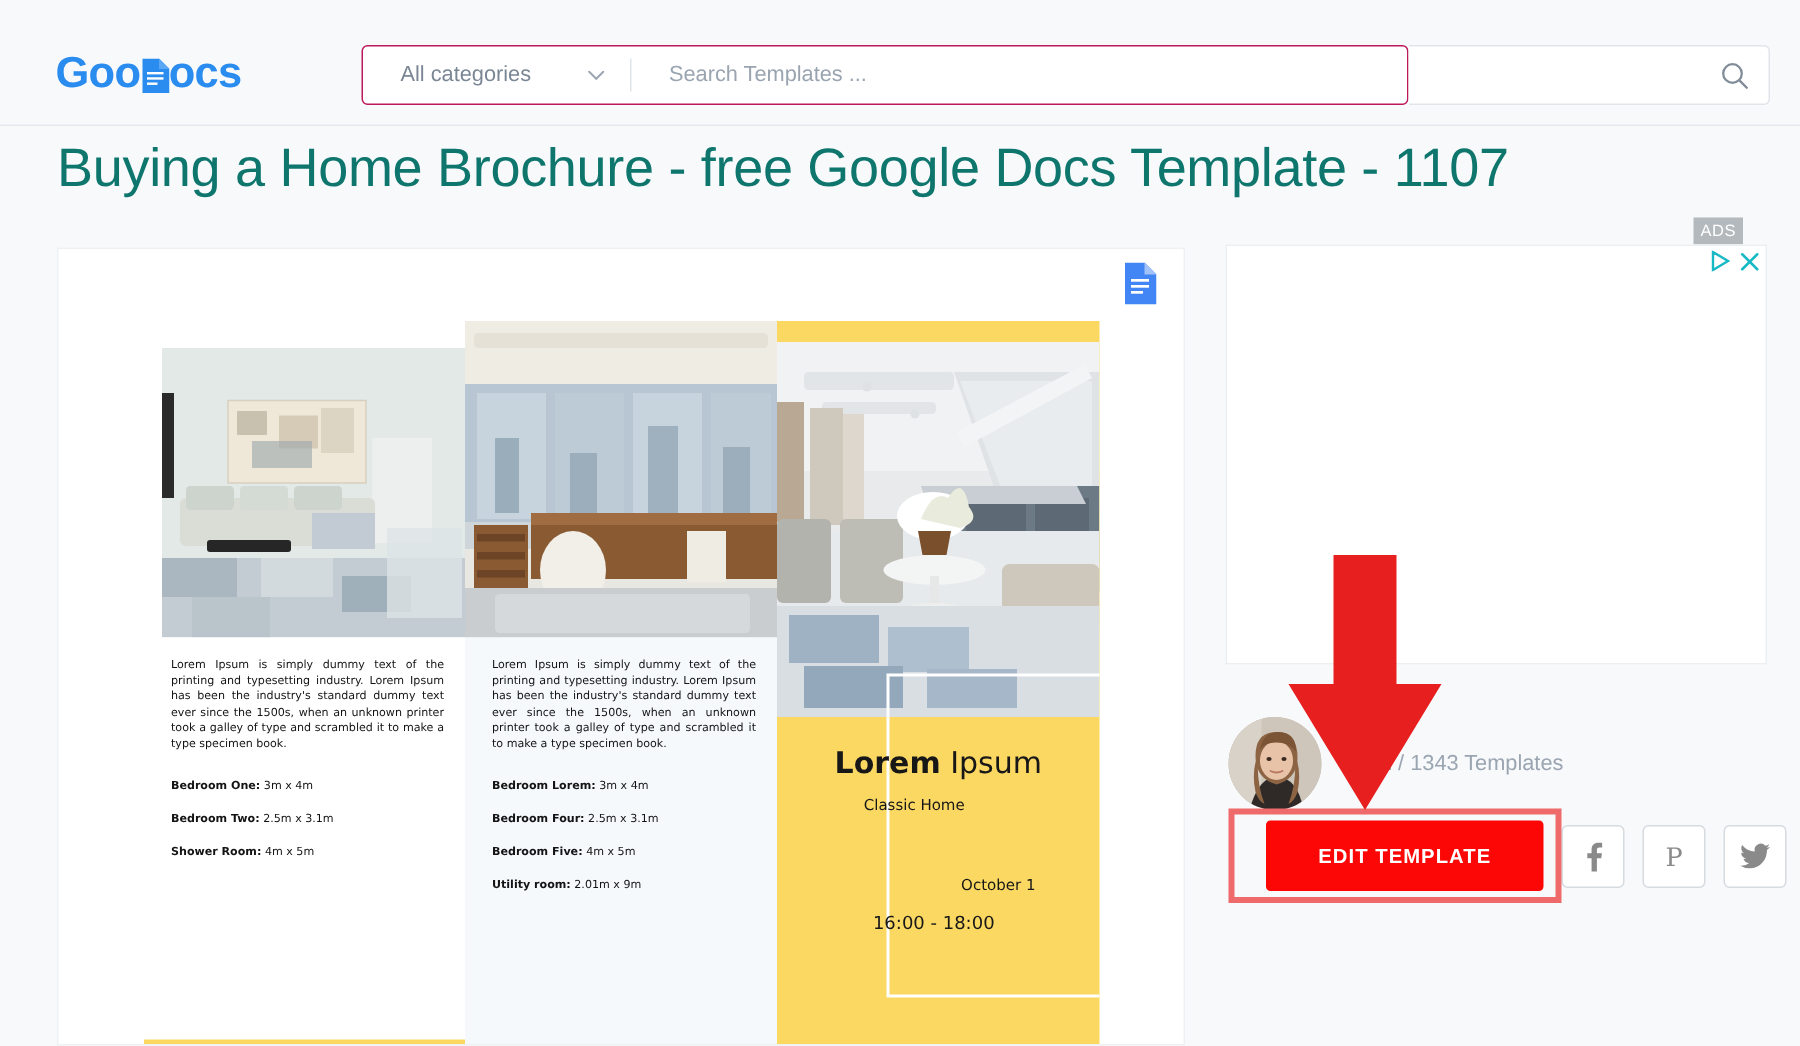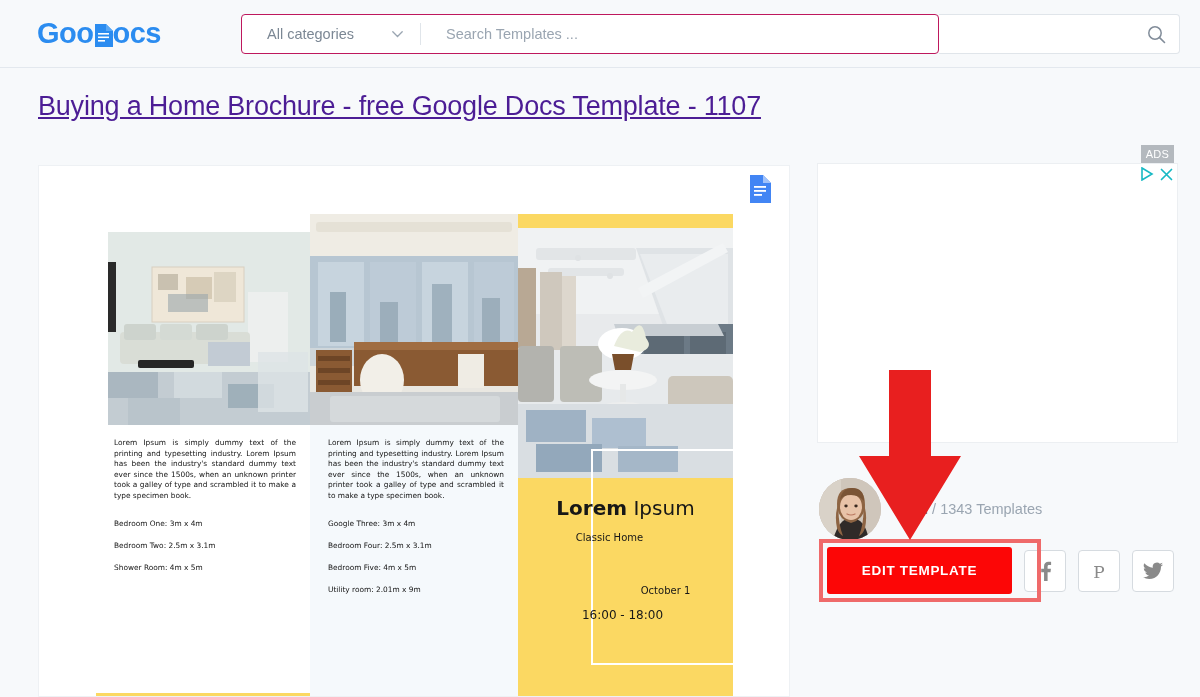--- a/index.html
+++ b/index.html
@@ -5,21 +5,21 @@
   * { box-sizing: border-box; margin: 0; padding: 0; }
   html, body {
     width: 1200px; height: 697px;
     background: #f7f9fb;
     font-family: "Liberation Sans", sans-serif;
     overflow: hidden;
   }
 
   
   .header {
-    position: absolute; top: 0; left: 0;
+    position: absolute; top: 16px; left: 0;
     width: 1200px; height: 68px;
     background: #f7f9fb;
     border-bottom: 1px solid #e3e8ee;
     display: flex; align-items: center;
   }
   .logo {
     position: absolute; left: 37px; top: 17px;
     font-size: 29px; font-weight: bold;
     color: #2b8cf0; letter-spacing: -0.5px;
     display: flex; align-items: baseline;
@@ -66,24 +66,23 @@
   .search-input::placeholder { color: #9aa5b1; }
   .search-icon-btn {
     width: 46px; height: 38px;
     display: flex; align-items: center; justify-content: center;
     cursor: pointer;
   }
 
   
   .page-title {
     position: absolute; left: 38px; top: 91px;
-    font-size: 27px; color: #4c1d95; font-weight: normal;
+    font-size: 36px; color: #0f766e; font-weight: normal;
     letter-spacing: -0.2px;
     white-space: nowrap;
-    text-decoration: underline;
   }
 
   
   .preview-wrap {
     position: absolute; left: 38px; top: 165px;
     width: 752px; height: 532px;
     background: #ffffff;
     border: 1px solid #eef1f4;
     overflow: hidden;
   }
@@ -119,21 +118,21 @@
     font-size: 7.4px; line-height: 10.6px; color: #141414;
     text-align: justify;
     font-family: "DejaVu Sans", sans-serif;
   }
   .rooms { margin-top: 17px; }
   .room {
     font-size: 7.4px; line-height: 10px; color: #141414;
     margin-bottom: 12px;
     font-family: "DejaVu Sans", sans-serif;
   }
-  .room b { font-weight: normal; }
+  .room b { font-weight: bold; }
 
   .p1-strip {
     position: absolute; left: 0; bottom: 0;
     width: 214px; height: 26px; background: #fbd862;
   }
 
   .p3-title {
     position: absolute; left: 0; top: 282px; width: 215px;
     text-align: center; font-size: 20px; color: #171717;
     font-family: "DejaVu Sans", sans-serif;
@@ -158,21 +157,21 @@
   .p3-frame {
     position: absolute; left: 73px; top: 235px;
     width: 200px; height: 216px;
     border: 2px solid #ffffff;
     pointer-events: none;
   }
 
   
   .sidebar { position: absolute; left: 817px; top: 145px; width: 362px; }
   .ads-tab {
-    position: absolute; right: 5px; top: 0px;
+    position: absolute; right: 17px; top: 0px;
     width: 33px; height: 18px;
     background: #b4b9be; color: #ffffff;
     font-size: 11px; text-align: center; line-height: 18px;
     letter-spacing: 0.3px;
   }
   .ad-box {
     position: absolute; left: 0; top: 18px;
     width: 361px; height: 280px;
     background: #ffffff;
     border: 1px solid #eceff2;
@@ -190,21 +189,21 @@
     width: 62px; height: 62px; border-radius: 50%;
     overflow: hidden; flex: none;
     background: #c9b9ae;
   }
   .author-text {
     font-size: 14.5px; color: #9aa5b1;
   }
   .author-text b { color: #77828f; font-weight: bold; }
 
   .cta-row {
-    position: absolute; left: 10px; top: 402px;
+    position: absolute; left: 27px; top: 402px;
     display: flex; align-items: center; gap: 12px;
   }
   .edit-btn {
     width: 185px; height: 47px;
     background: #fc0606; color: #ffffff;
     border: none; border-radius: 3px;
     font-size: 13.5px; font-weight: bold; letter-spacing: 0.7px;
     cursor: pointer;
     font-family: "Liberation Sans", sans-serif;
   }
@@ -358,21 +357,21 @@
           <ellipse cx="68" cy="202" rx="14" ry="4" fill="#8d959b"></ellipse>
           <rect x="148" y="140" width="26" height="34" fill="#efece4"></rect>
           <rect x="0" y="178" width="208" height="33" fill="#c9cdd0"></rect>
           <rect x="20" y="182" width="170" height="26" rx="3" fill="#d5d9db"></rect>
         </svg>
       </div>
       <div class="panel-body" style="top:224px;">
         <div class="para">Lorem Ipsum is simply dummy text of the printing and typesetting industry. Lorem Ipsum has been the industry's standard dummy text ever since the 1500s, when an unknown printer took a galley of type and scrambled it to make a type specimen book.</div>
         <div class="rooms">
           <div class="room">
-            <b>Google Three:</b>
+            <b>Bedroom Lorem:</b>
             <span>3m x 4m</span>
           </div>
           <div class="room">
             <b>Bedroom Four:</b>
             <span>2.5m x 3.1m</span>
           </div>
           <div class="room">
             <b>Bedroom Five:</b>
             <span>4m x 5m</span>
           </div>

